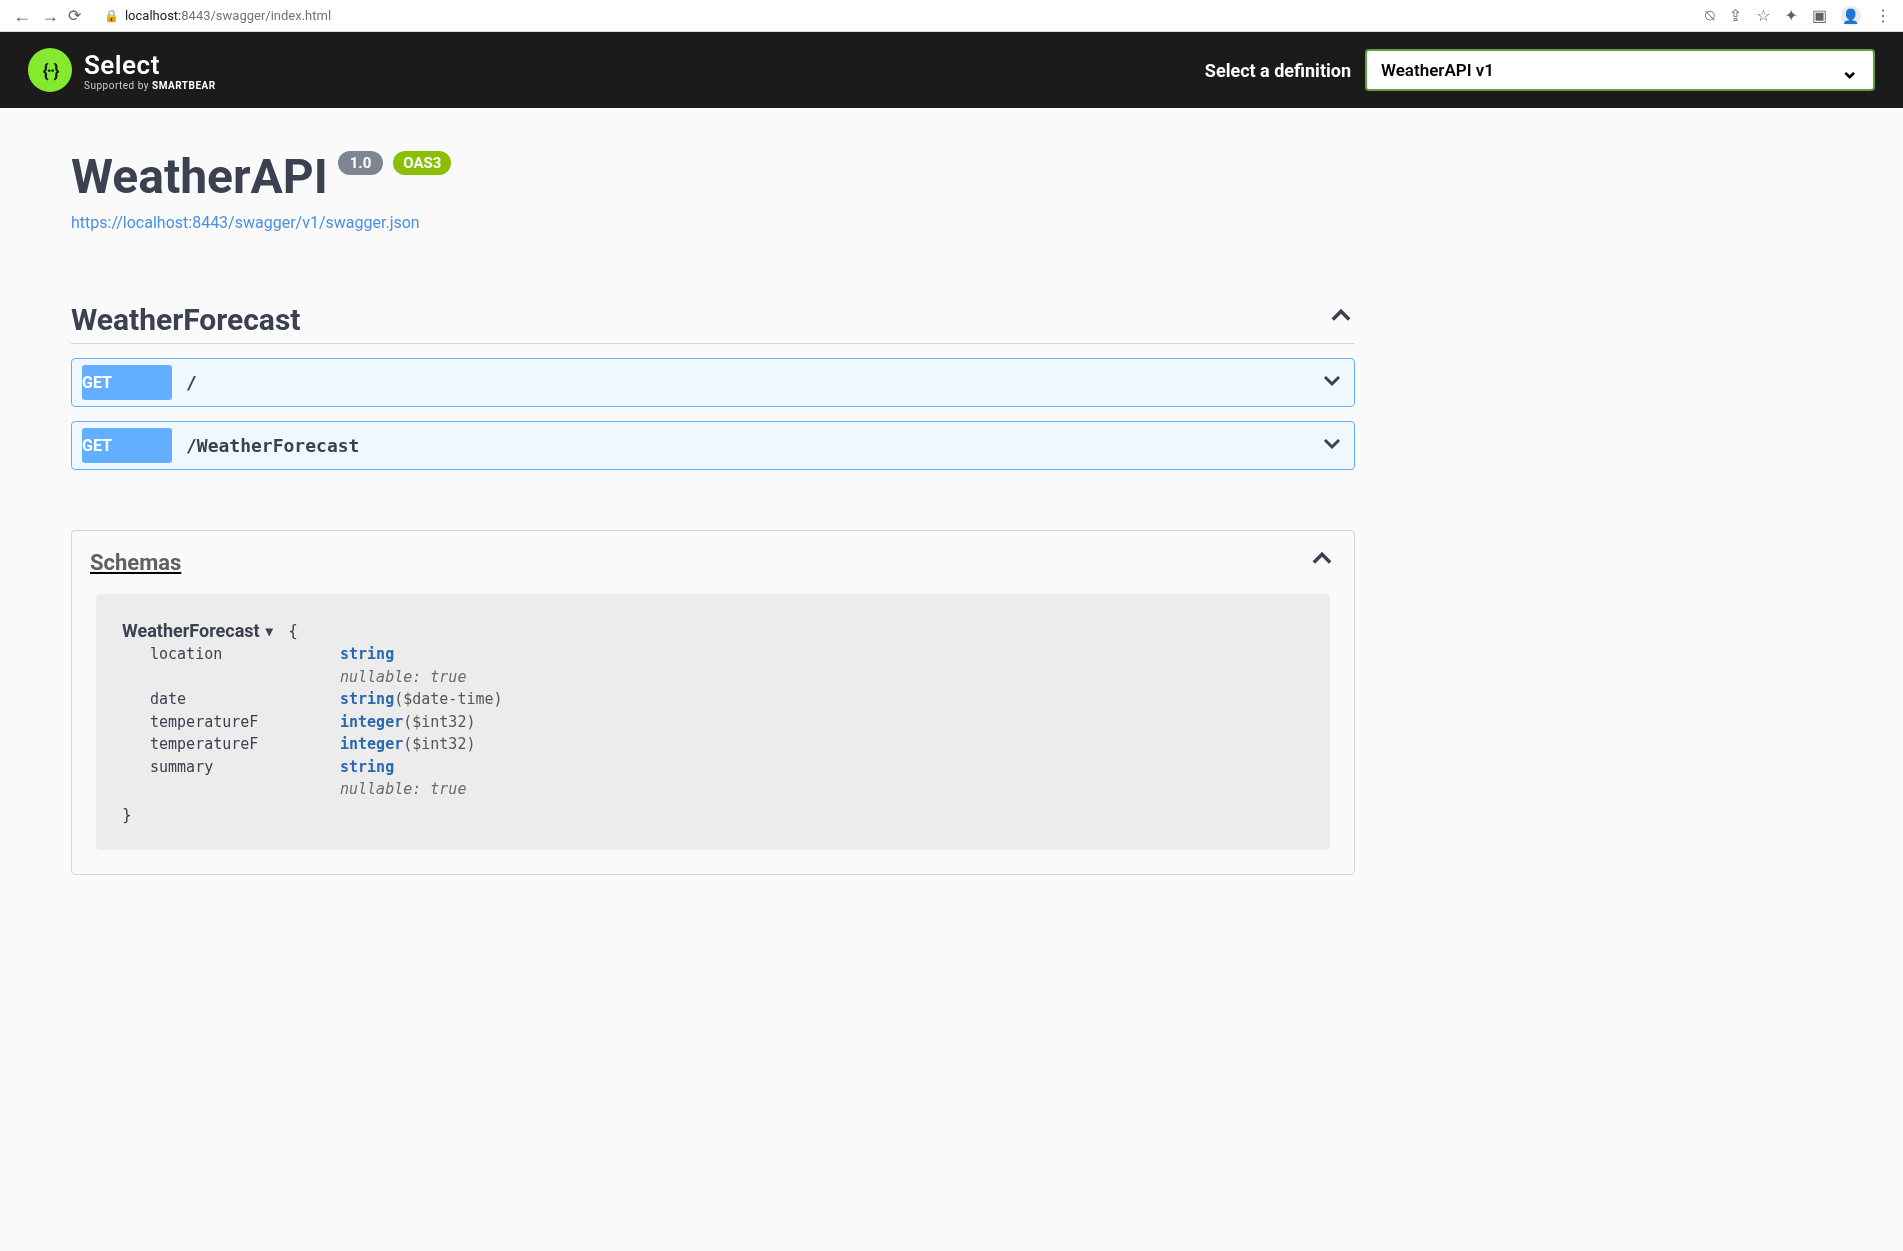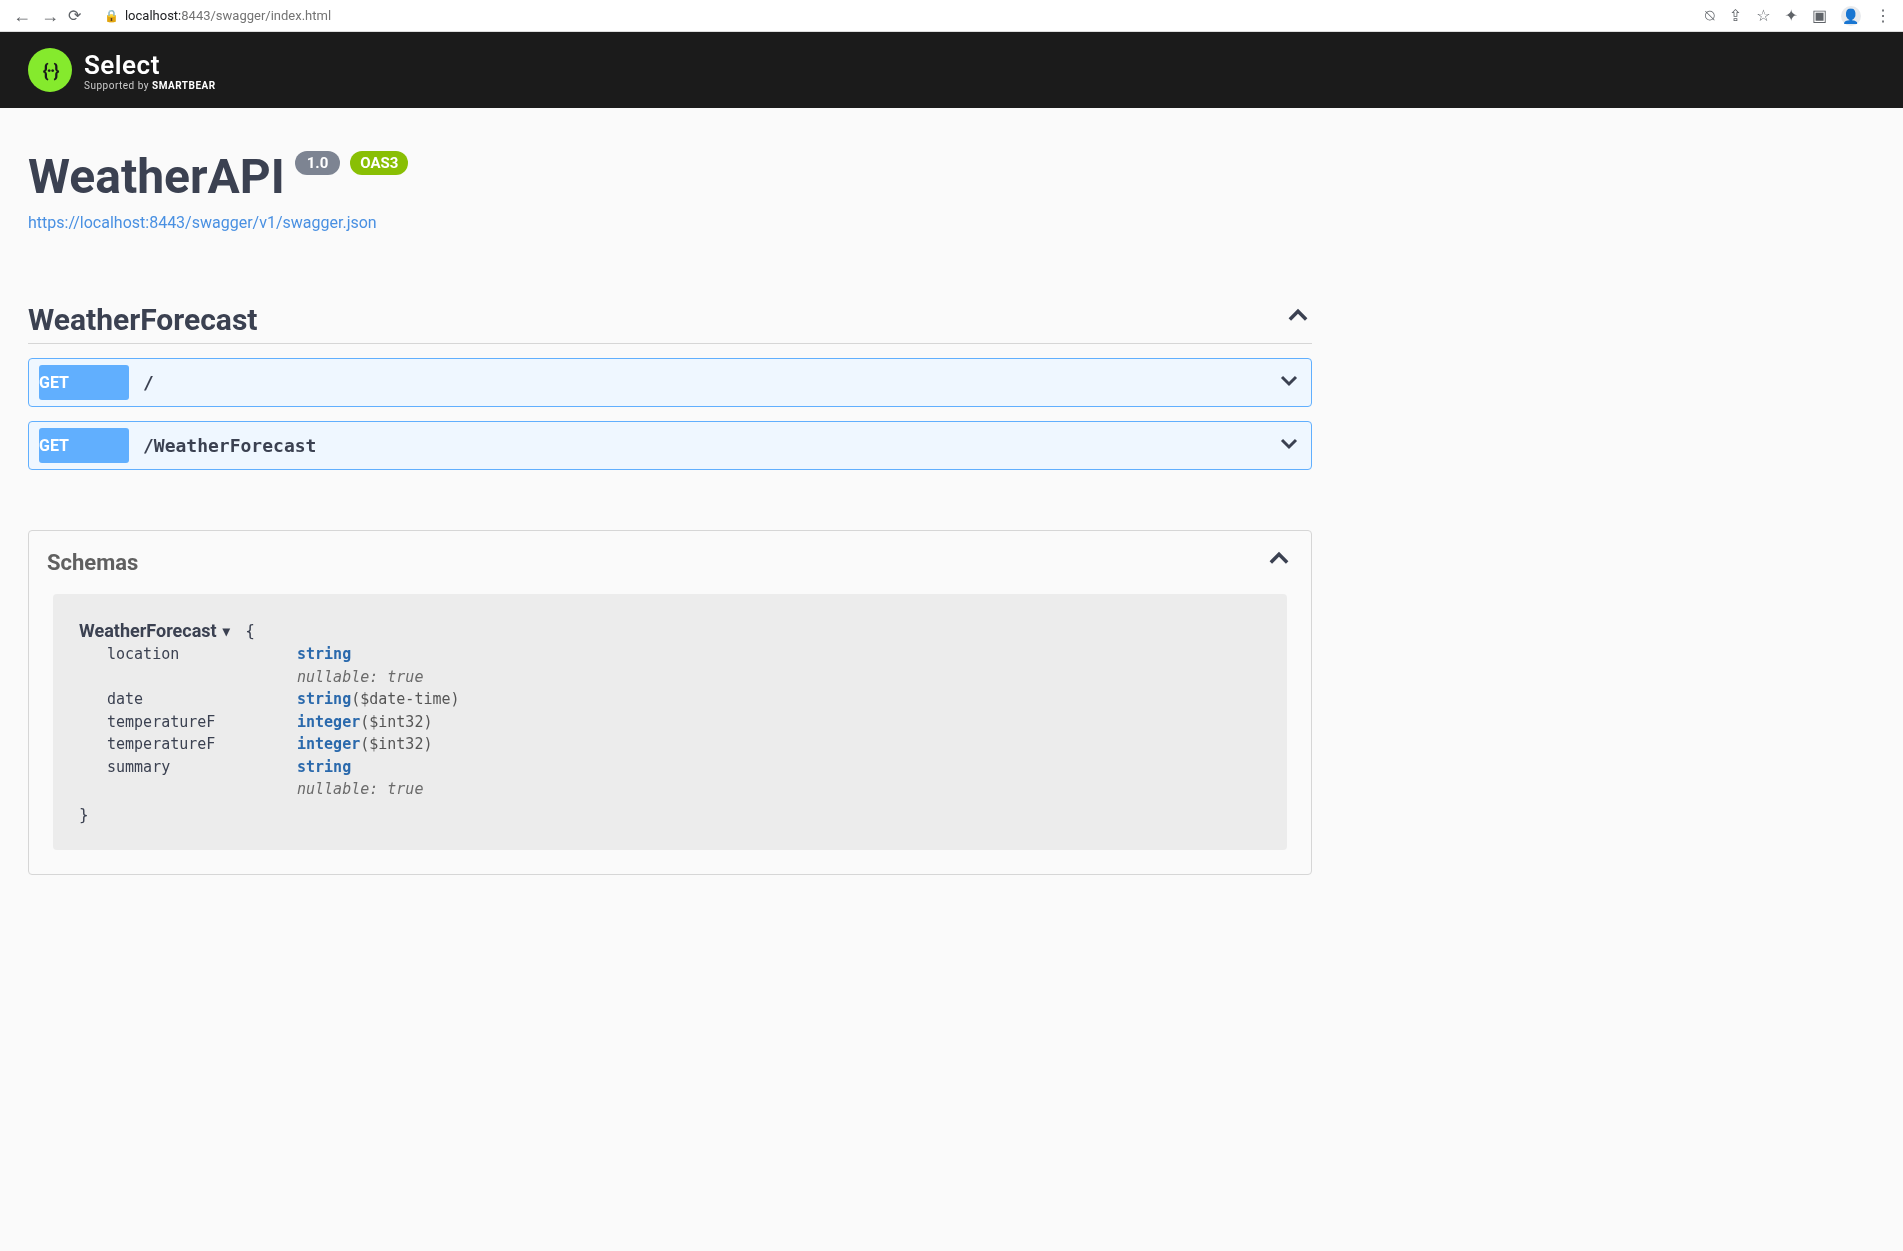--- a/index.html
+++ b/index.html
@@ -23,21 +23,21 @@
 .brand-text { color: #fff; }
 .brand-text .main { font-size: 26px; font-weight: 600; letter-spacing: 0.5px; }
 .brand-text .sub { font-size: 10px; color: #ccc; letter-spacing: 0.5px; }
 .brand-text .sub b { font-weight: 700; color: #fff; }
 .def-select-wrap { display: flex; align-items: center; gap: 14px; }
 .def-label { color: #fff; font-weight: 700; font-size: 18px; }
 .def-select { width: 510px; height: 42px; border: 2px solid #62a03f; border-radius: 4px; background: #fff; display:flex; align-items:center; justify-content:space-between; padding: 0 14px; font-size: 17px; font-weight: 600; cursor:pointer; }
 .def-select .chev { font-size: 22px; }
 
 
-.content { padding: 40px 28px; max-width: 1340px; }
+.content { padding: 40px 28px; max-width: 1340px; margin-left: 43px; }
 
 
 .api-title { display: flex; align-items: center; gap: 10px; }
 .api-title h1 { font-size: 48px; font-weight: 700; color: #3b4151; }
 .badge-version { background: #7d8492; color: #fff; font-size: 15px; font-weight: 700; border-radius: 18px; padding: 3px 12px; position: relative; top: -14px; }
 .badge-oas { background: #89bf04; color: #fff; font-size: 15px; font-weight: 700; border-radius: 18px; padding: 3px 10px; position: relative; top: -14px; }
 .spec-link { color: #4990e2; font-size: 16px; margin-top: 8px; display: inline-block; text-decoration: none; }
 
 
 .tag-section { margin-top: 70px; border-bottom: 1px solid #d6d6d6; padding-bottom: 6px; display:flex; justify-content:space-between; align-items:center; cursor:pointer; }
@@ -46,21 +46,21 @@
 
 
 .op { margin-top: 14px; border: 1px solid #61affe; background: #eff7ff; border-radius: 4px; display:flex; align-items:center; justify-content:space-between; padding: 6px 10px; cursor:pointer; }
 .op .left { display:flex; align-items:center; gap: 14px; }
 .op .method { background: #61affe; color:#fff; font-weight:700; font-size:16px; width: 90px; text-align:left; padding: 8px 0; border-radius: 3px; }
 .op .path { font-family: ui-monospace, Menlo, Consolas, monospace; font-size: 18px; font-weight: 600; color: #3b4151; }
 .op .chev { font-size: 26px; color: #3b4151; }
 
 
 .schemas-box { margin-top: 60px; border: 1px solid #d6d6d6; border-radius: 4px; }
-.schema-header { display:flex; justify-content:space-between; align-items:center; padding: 14px 18px; cursor:pointer; }
+.schema-header { display:flex; justify-content:space-between; align-items:center; padding: 14px 18px; cursor:pointer;text-decoration:underline; }
 .schema-header h3 { font-size: 22px; font-weight: 700; color: #606060; }
 .schema-body { background: #ececec; margin: 0 24px 24px 24px; padding: 26px 26px; border-radius: 4px; font-family: ui-monospace, Menlo, Consolas, monospace; font-size: 15px; color: #3b4151; }
 .model-name { font-weight: 700; font-size: 18px; color: #3b4151; display:inline-flex; align-items:center; gap:6px; font-family: -apple-system, BlinkMacSystemFont, "Segoe UI", Roboto, sans-serif; }
 .brace { font-size: 16px; font-family: ui-monospace, Menlo, Consolas, monospace; font-weight: 400; }
 .prop-table { margin-left: 28px; margin-top: 2px; }
 .prop-row { display:flex; gap: 0; line-height: 1.5; }
 .prop-row .pname { width: 190px; font-weight:400; }
 .prop-row .ptype { color: #6b6b6b; }
 .prop-row .ptype .t-string { color:#2a69ac; font-weight:600; }
 .prop-row .ptype .t-integer { color:#2a69ac; font-weight:600; }
@@ -97,20 +97,27 @@
 </div>
 
 <div class="topbar">
   <div class="brand">
     <div class="brand-icon">{··}</div>
     <div class="brand-text">
       <div class="main">Select</div>
       <div class="sub">
         <span>Supported by </span><b>SMARTBEAR</b>
       </div>
+    </div>
+  </div>
+  <div class="def-select-wrap">
+    <div class="def-label">Select a definition</div>
+    <div class="def-select">
+      <span>WeatherAPI v1</span>
+      <span class="chev">⌄</span>
     </div>
   </div>
 </div>
 
 <div class="content">
   <div class="api-title">
     <h1>WeatherAPI</h1>
     <span class="badge-version">1.0</span>
     <span class="badge-oas">OAS3</span>
   </div>

